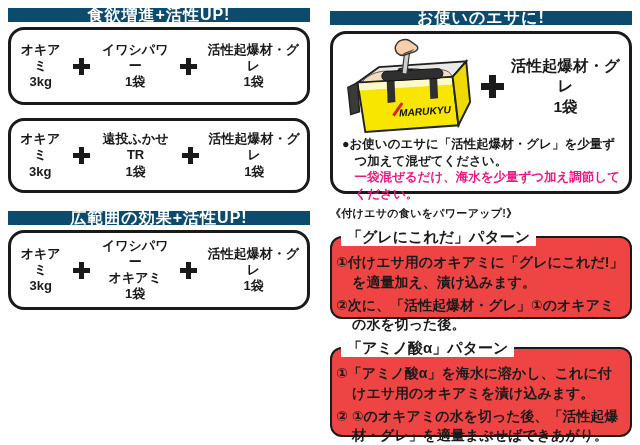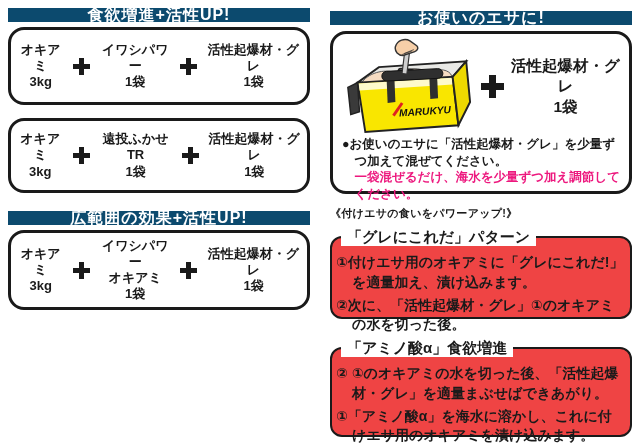--- a/index.html
+++ b/index.html
@@ -195,19 +195,19 @@
 
     <div class="power-heading">《付けエサの食いをパワーアップ!》</div>
 
     <div class="pattern-box pb1">
       <span class="pattern-title">「グレにこれだ」パターン</span>
       <p class="step">①付けエサ用のオキアミに「グレにこれだ!」を適量加え、漬け込みます。</p>
       <p class="step">②次に、「活性起爆材・グレ」①のオキアミの水を切った後。</p>
     </div>
 
     <div class="pattern-box pb2">
-      <span class="pattern-title">「アミノ酸α」食欲増進</span>
+      <span class="pattern-title">「アミノ酸α」パターン</span>
+      <p class="step">①「アミノ酸α」を海水に溶かし、これに付けエサ用のオキアミを漬け込みます。</p>
       <p class="step">② ①のオキアミの水を切った後、「活性起爆材・グレ」を適量まぶせばできあがり。</p>
-      <p class="step">①「アミノ酸α」を海水に溶かし、これに付けエサ用のオキアミを漬け込みます。</p>
     </div>
 
   </div>
 </div>
 
 </body></html>

